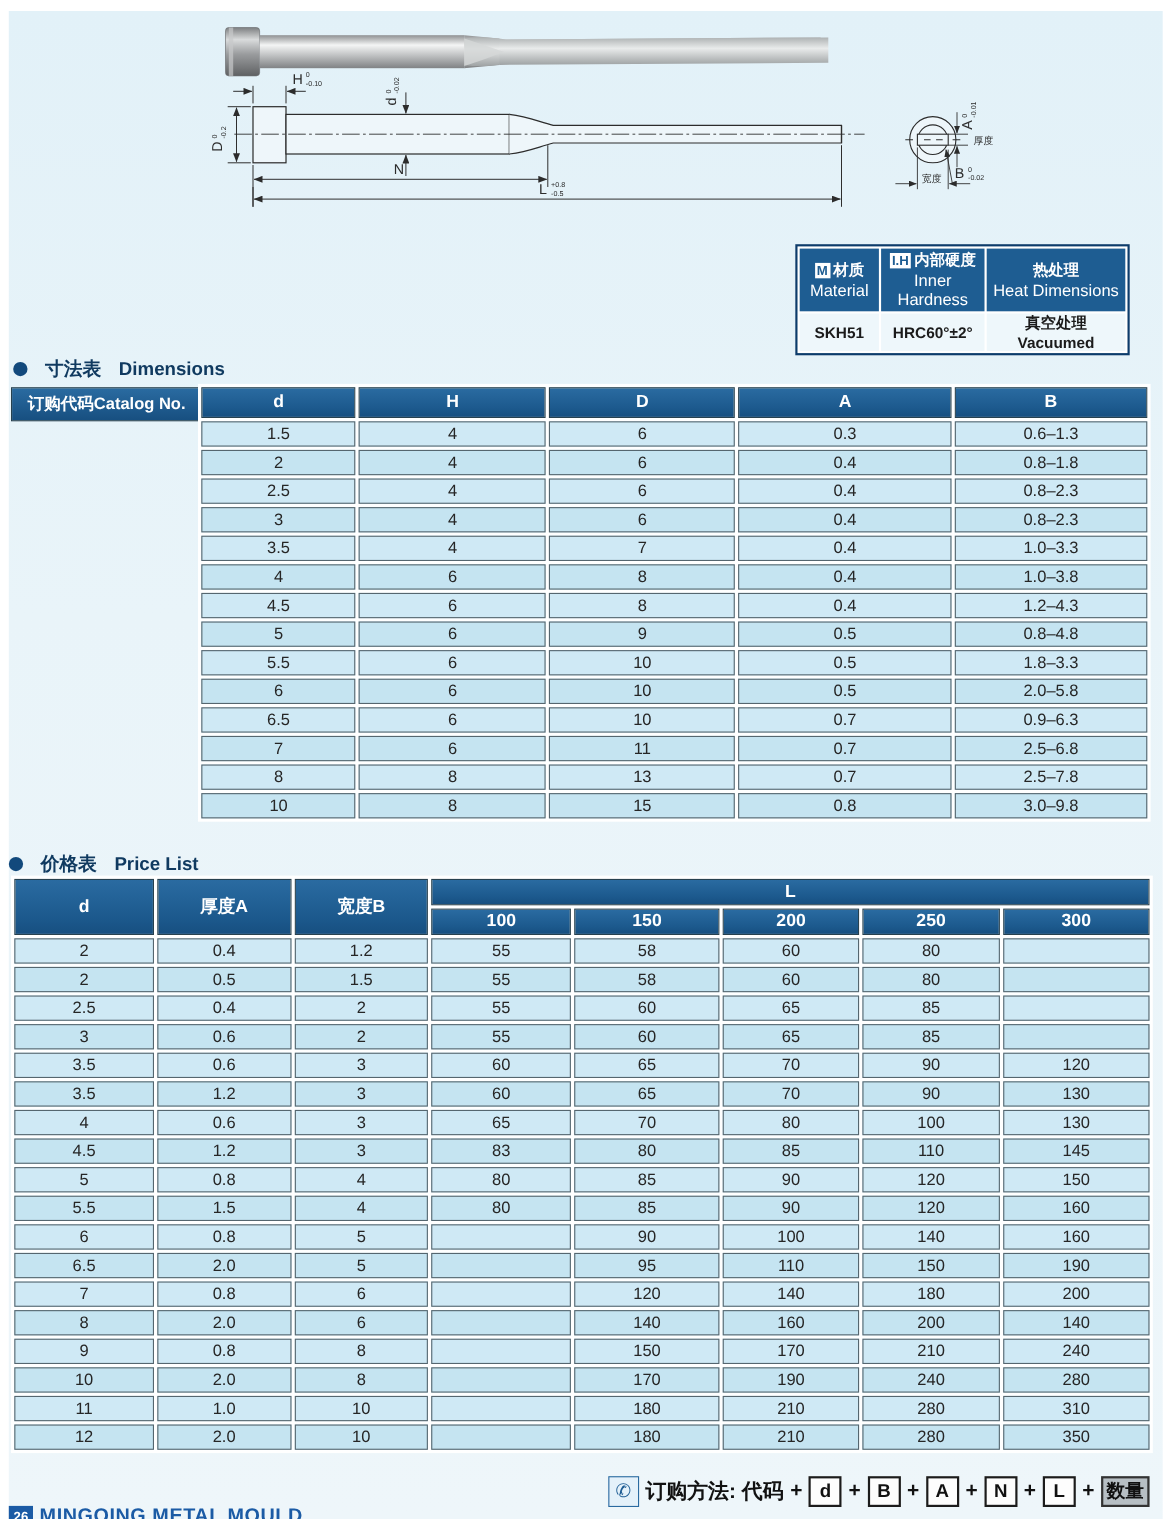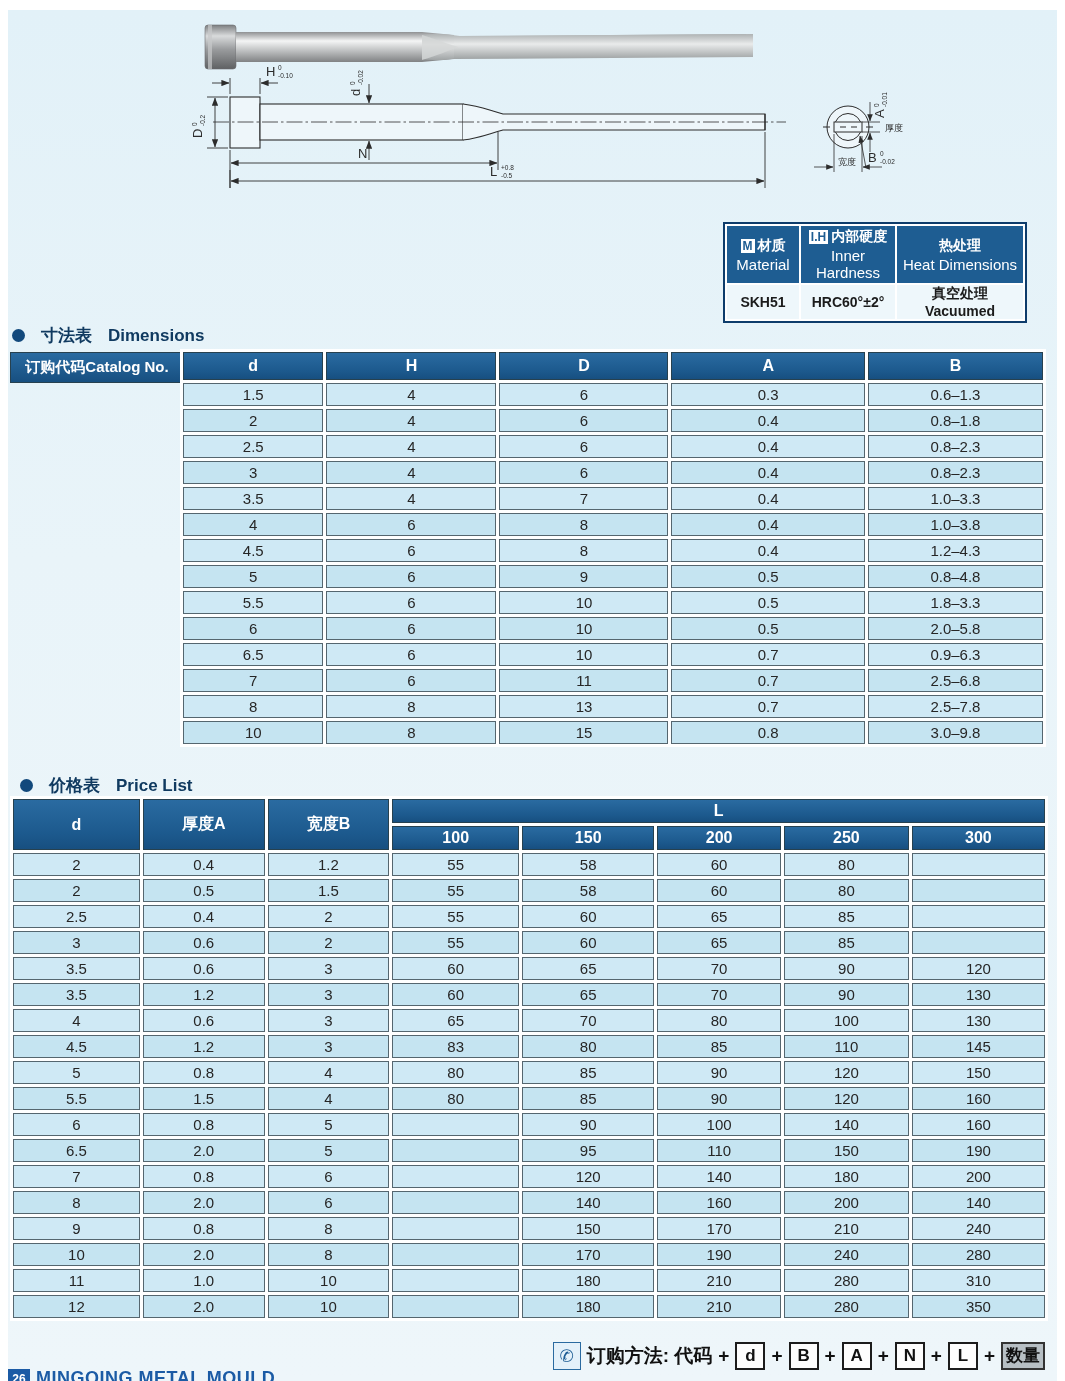--- a/index.html
+++ b/index.html
@@ -354,21 +354,21 @@
           <tr>
             <td>10</td>
             <td>8</td>
             <td>15</td>
             <td>0.8</td>
             <td>3.0–9.8</td>
           </tr>
         </tbody>
     </table>
 
-    <div class="abs sec-title" style="left:12px;top:764px;">
+    <div class="abs sec-title" style="left:0;top:764px;">
       <span class="sec-bullet"></span>
       <span class="sec-cn">价格表</span>
       <span class="sec-en">Price List</span>
     </div>
 
     <table class="abs grid price-table" style="left:2px;top:786px;width:1038px;">
       <colgroup>
         <col style="width:122px">
           <col style="width:117px">
           <col style="width:117px">

